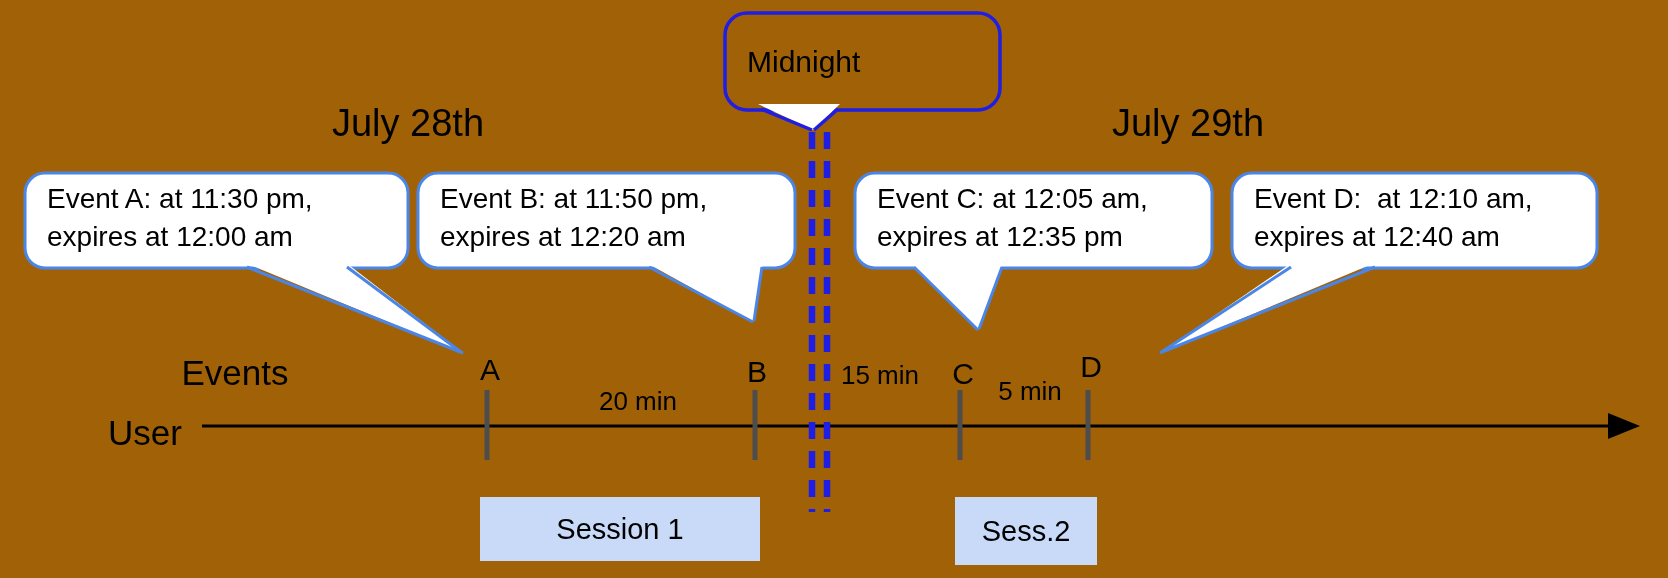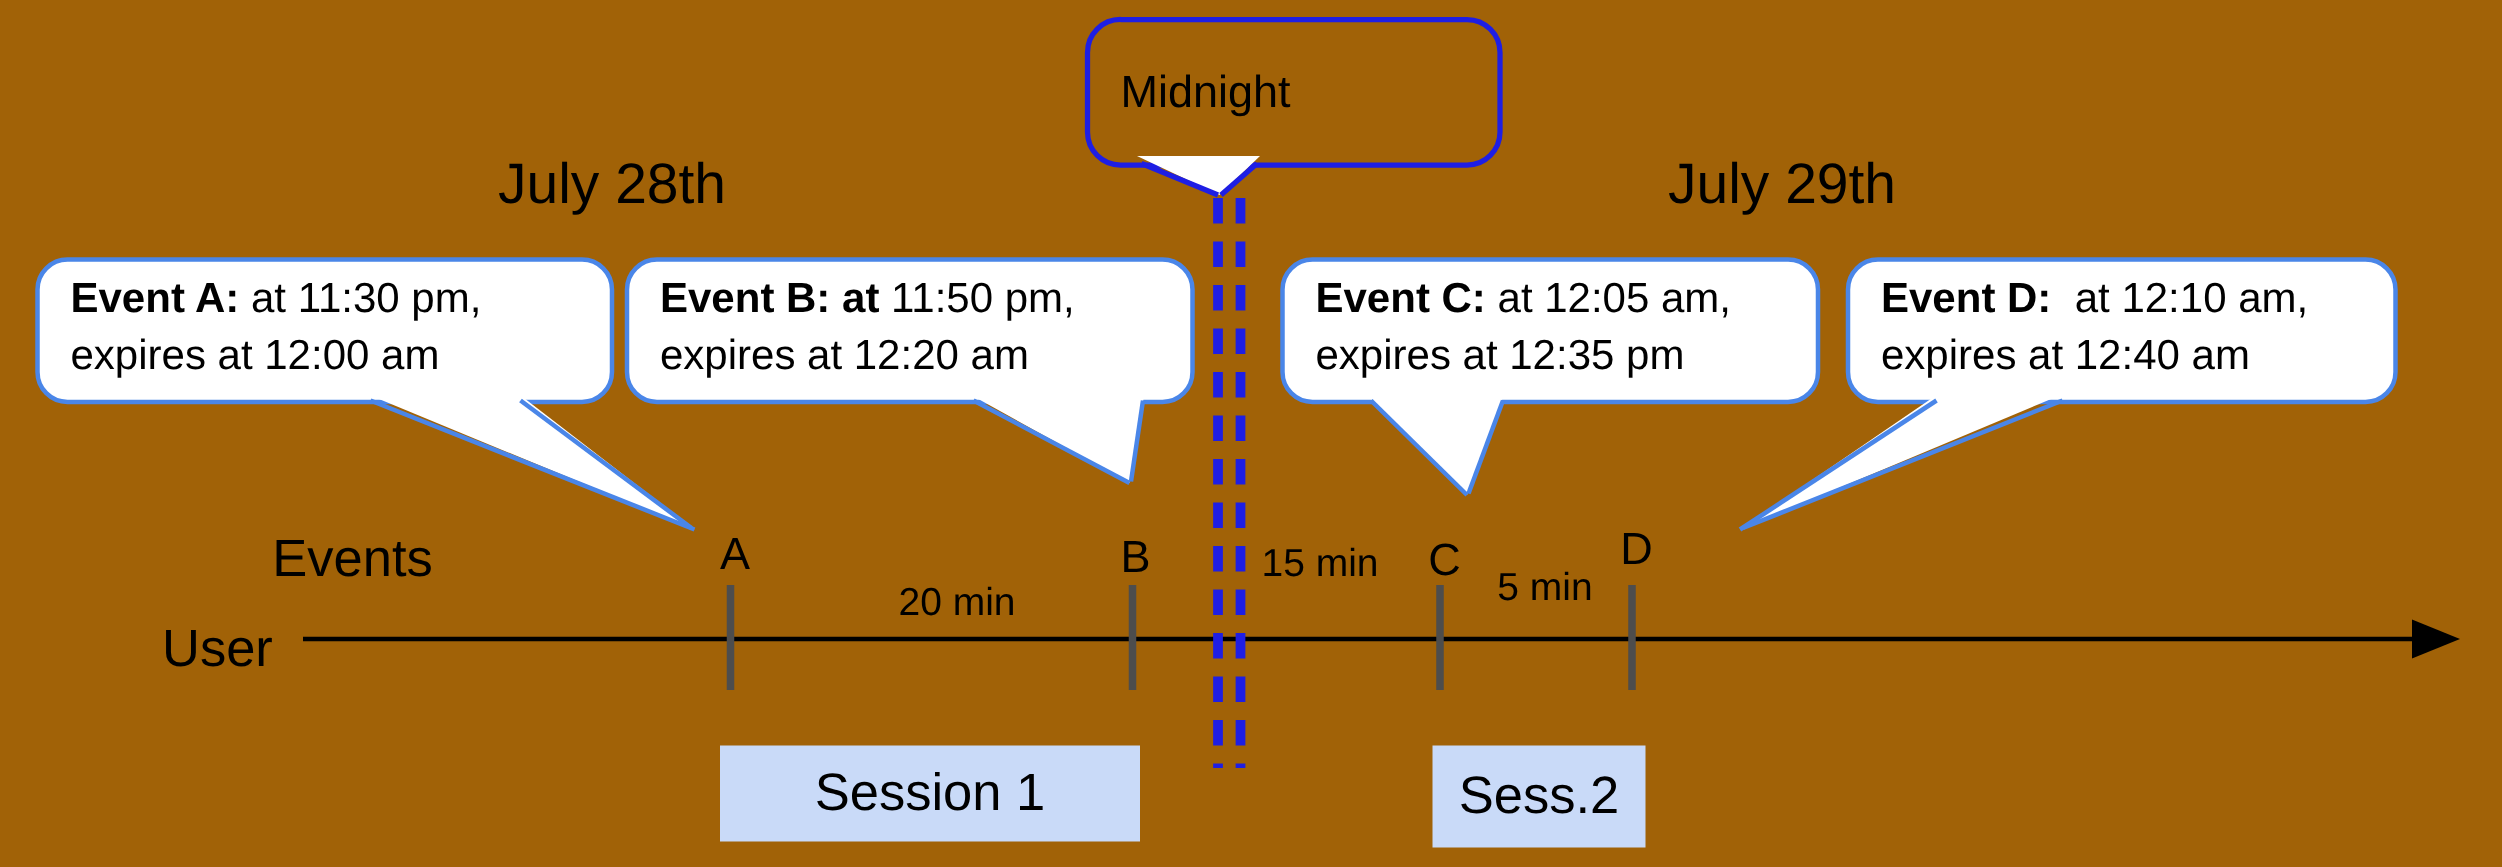--- a/index.html
+++ b/index.html
@@ -15,30 +15,30 @@
     position:relative;width:1668px;height:578px;background:#a16207;overflow:hidden;
   }
   .layer{position:absolute;left:0;top:0;}
   .abs{position:absolute;}
   .stroke-callout{stroke:var(--callout-border);fill:none;stroke-width:3;}
   .fill-white{fill:#ffffff;}
   .stroke-midnight{stroke:var(--midnight-blue);fill:none;}
   .date-label{font-size:38px;width:250px;text-align:center;white-space:nowrap;}
   .midnight-text{font-size:30px;white-space:nowrap;}
   .callout-text{font-size:28px;line-height:38px;white-space:nowrap;}
-  .callout-text b{font-weight:bold;}
+  .callout-text b{font-weight:normal;}
   .callout-text .rest{white-space:pre;}
   .axis-row-label{font-size:35px;width:130px;text-align:center;white-space:nowrap;}
   .user-label{font-size:35px;white-space:nowrap;}
   .tick-label{font-size:30px;width:44px;text-align:center;white-space:nowrap;}
   .interval-label{font-size:26px;width:120px;text-align:center;white-space:nowrap;}
   .session-box{
     background:var(--session-fill);
     display:flex;align-items:center;justify-content:center;
-    font-size:35px;
+    font-size:29px;
   }
 </style>
 </head>
 <body>
 
 <div class="canvas">
 
   <svg class="layer" width="1668" height="578" viewBox="0 0 1668 578">
 
     <g>

